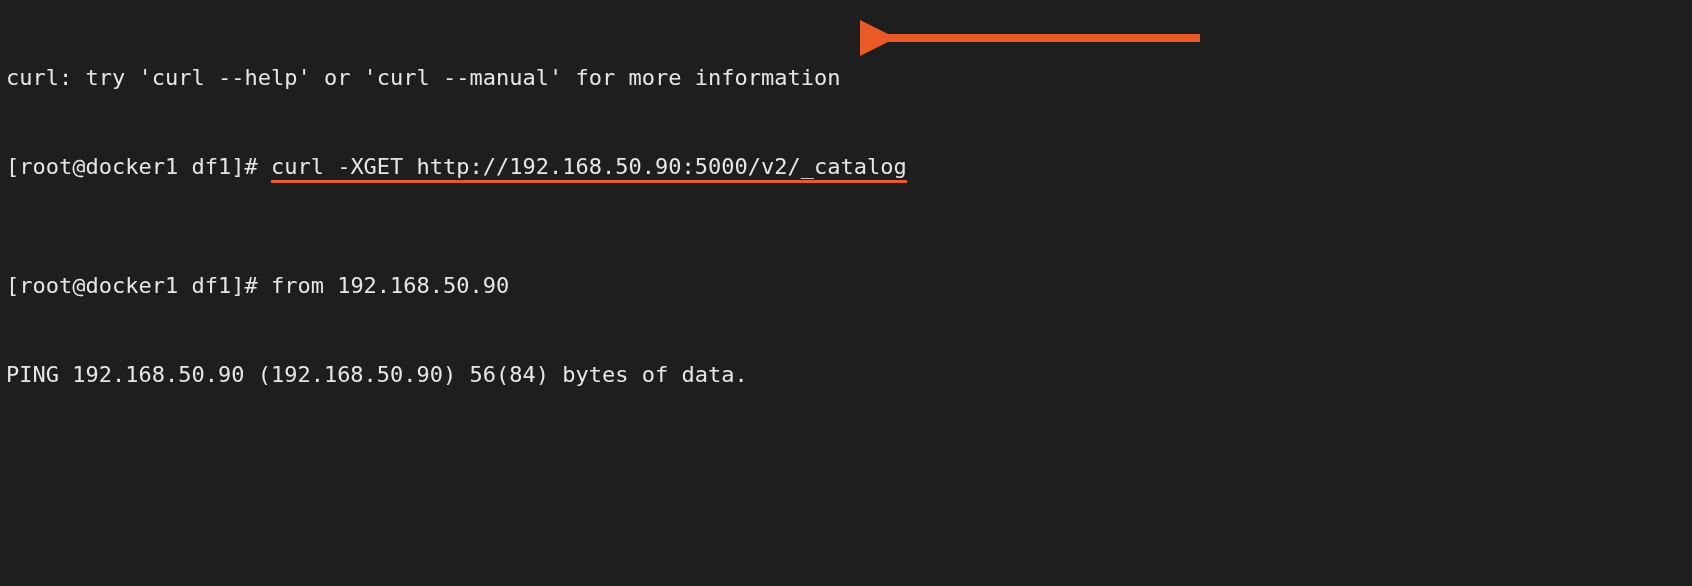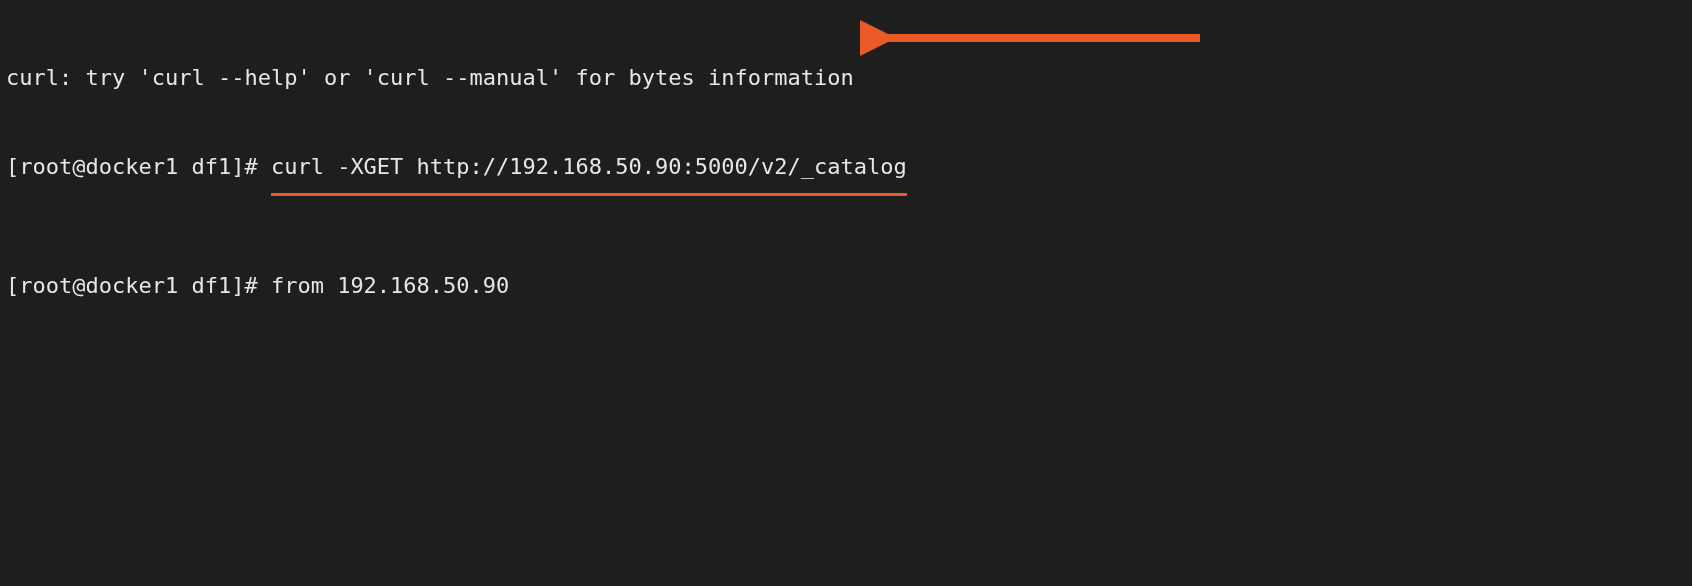--- a/index.html
+++ b/index.html
@@ -17,44 +17,45 @@
 }
 .terminal{
   padding:4px 6px;
   white-space:pre-wrap;
 }
 .line{
   display:block;
 }
 .ul-red{
   border-bottom:3px solid #e65a2d;
-  padding-bottom:14px;
+  padding-bottom:1px;
 }
 
 .arrow{
   position:absolute;
   top:18px;
   left:860px;
   width:350px;
   height:50px;
   pointer-events:none;
 }
 </style>
 </head>
 <body>
 
 <div class="terminal">
 
-<span class="line">curl: try 'curl --help' or 'curl --manual' for bytes information</span>
+<span class="line">curl: try 'curl --help' or 'curl --manual' for more information</span>
 
 <span class="line"><span>[root@docker1 df1]# </span><span class="ul-red">curl -XGET http://192.168.50.90:5000/v2/_catalog</span></span>
 
 
 <span class="line"><span>[root@docker1 df1]# </span><span>from 192.168.50.90</span></span>
 
+<span class="line">PING 192.168.50.90 (192.168.50.90) 56(84) bytes of data.</span>
 
 
 
 
 
 
 
 
 
 

